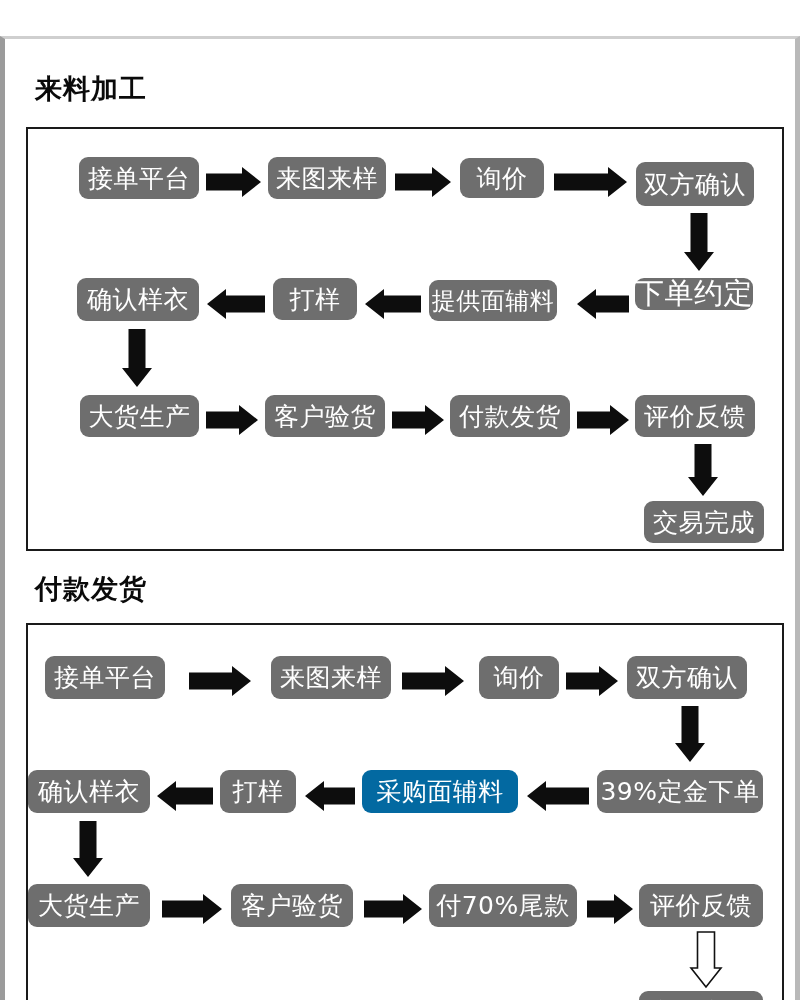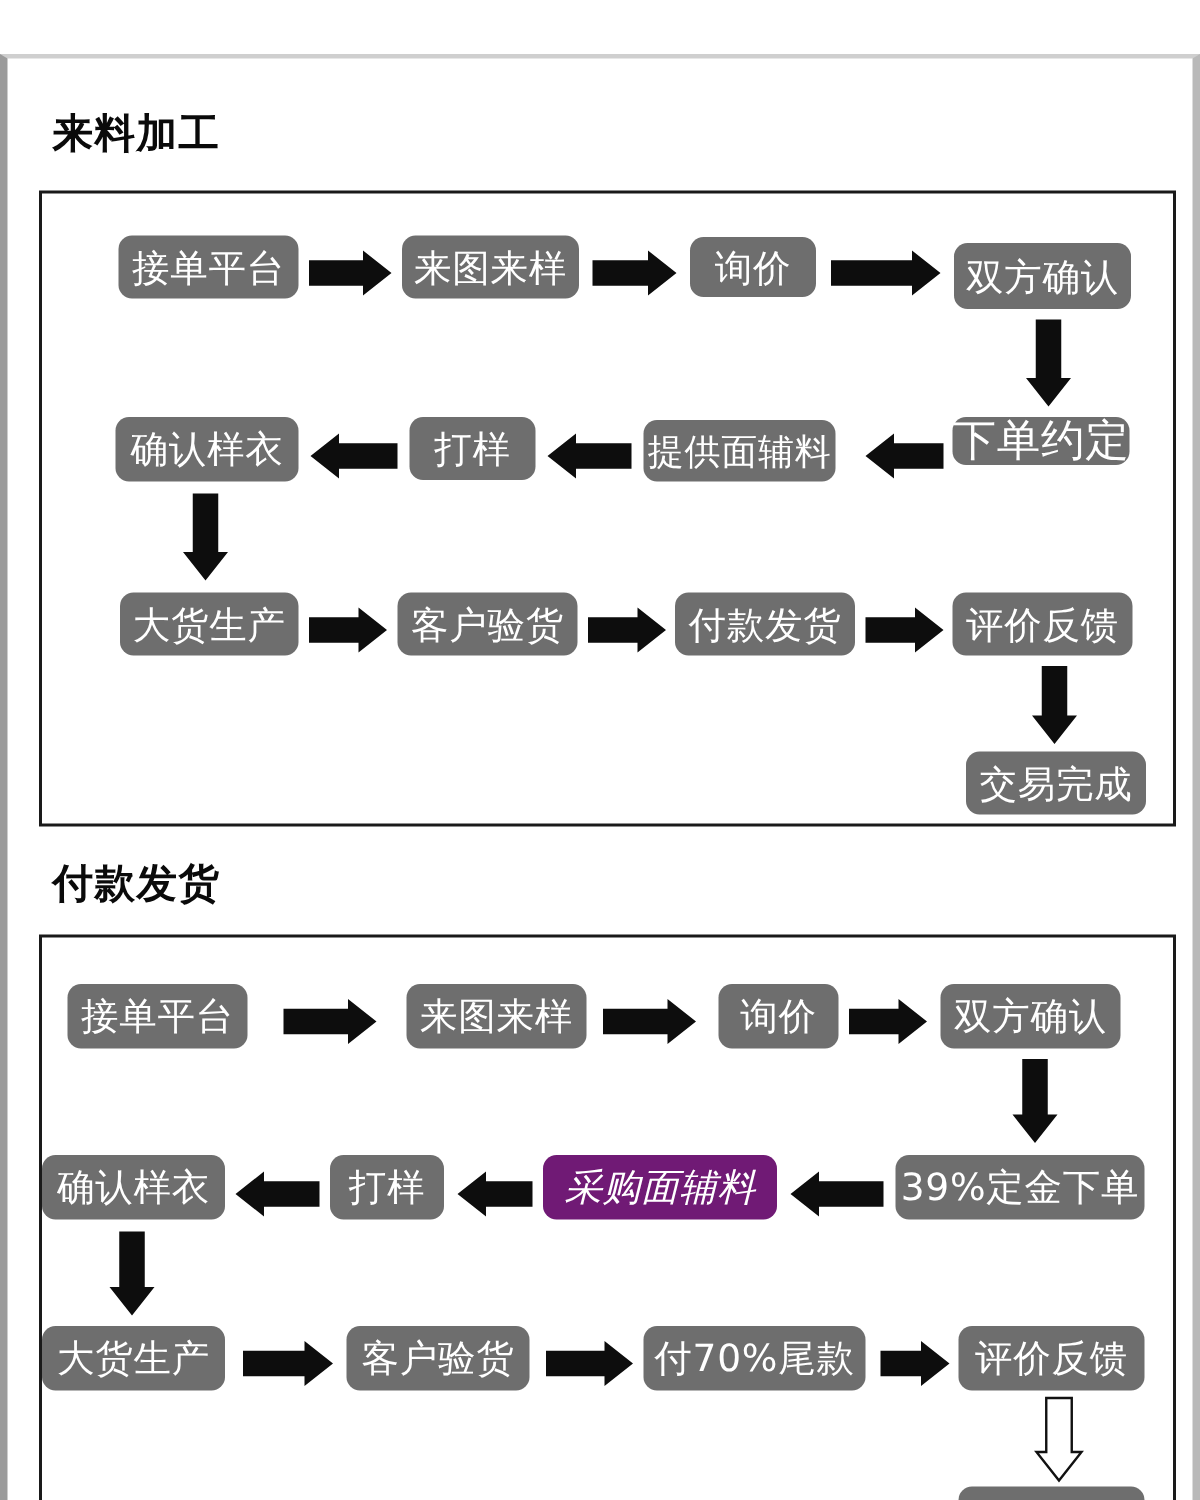--- a/index.html
+++ b/index.html
@@ -155,21 +155,21 @@
 
   <div class="section">
     <div class="section-title" style="left:30px; top:532px;">付款发货</div>
     <div class="panel" id="panel-2" style="left: 21px; top: 584px; width: 758px; height: 410px;"></div>
     <div id="s2-nodes">
         <div class="node" style="left: 40px; top: 617px; width: 120px; height: 43px; font-size: 25px; background: rgb(110, 110, 110); color: rgb(255, 255, 255);">接单平台</div>
         <div class="node" style="left: 266px; top: 617px; width: 120px; height: 43px; font-size: 25px; background: rgb(110, 110, 110); color: rgb(255, 255, 255);">来图来样</div>
         <div class="node" style="left: 474px; top: 617px; width: 80px; height: 43px; font-size: 25px; background: rgb(110, 110, 110); color: rgb(255, 255, 255);">询价</div>
         <div class="node" style="left: 622px; top: 617px; width: 120px; height: 43px; font-size: 25px; background: rgb(110, 110, 110); color: rgb(255, 255, 255);">双方确认</div>
         <div class="node" style="left: 592px; top: 731px; width: 166px; height: 43px; font-size: 25px; background: rgb(110, 110, 110); color: rgb(255, 255, 255);">39%定金下单</div>
-        <div class="node" style="left: 357px; top: 731px; width: 156px; height: 43px; font-size: 25px; background: #701a75; color: rgb(255, 255, 255); font-style: italic;">采购面辅料</div>
+        <div class="node" style="left: 357px; top: 731px; width: 156px; height: 43px; font-size: 25px; background: #0369a1; color: rgb(255, 255, 255);">采购面辅料</div>
         <div class="node" style="left: 215px; top: 731px; width: 76px; height: 43px; font-size: 25px; background: rgb(110, 110, 110); color: rgb(255, 255, 255);">打样</div>
         <div class="node" style="left: 23px; top: 731px; width: 122px; height: 43px; font-size: 25px; background: rgb(110, 110, 110); color: rgb(255, 255, 255);">确认样衣</div>
         <div class="node" style="left: 23px; top: 845px; width: 122px; height: 43px; font-size: 25px; background: rgb(110, 110, 110); color: rgb(255, 255, 255);">大货生产</div>
         <div class="node" style="left: 226px; top: 845px; width: 122px; height: 43px; font-size: 25px; background: rgb(110, 110, 110); color: rgb(255, 255, 255);">客户验货</div>
         <div class="node" style="left: 424px; top: 845px; width: 148px; height: 43px; font-size: 25px; background: rgb(110, 110, 110); color: rgb(255, 255, 255);">付70%尾款</div>
         <div class="node" style="left: 634px; top: 845px; width: 124px; height: 43px; font-size: 25px; background: rgb(110, 110, 110); color: rgb(255, 255, 255);">评价反馈</div>
         <div class="node" style="left: 634px; top: 952px; width: 124px; height: 43px; font-size: 25px; background: rgb(110, 110, 110); color: rgb(255, 255, 255);">交易完成</div>
       </div>
     <div id="s2-arrows">
         <div class="arrow" style="left: 184px; top: 627px;">

